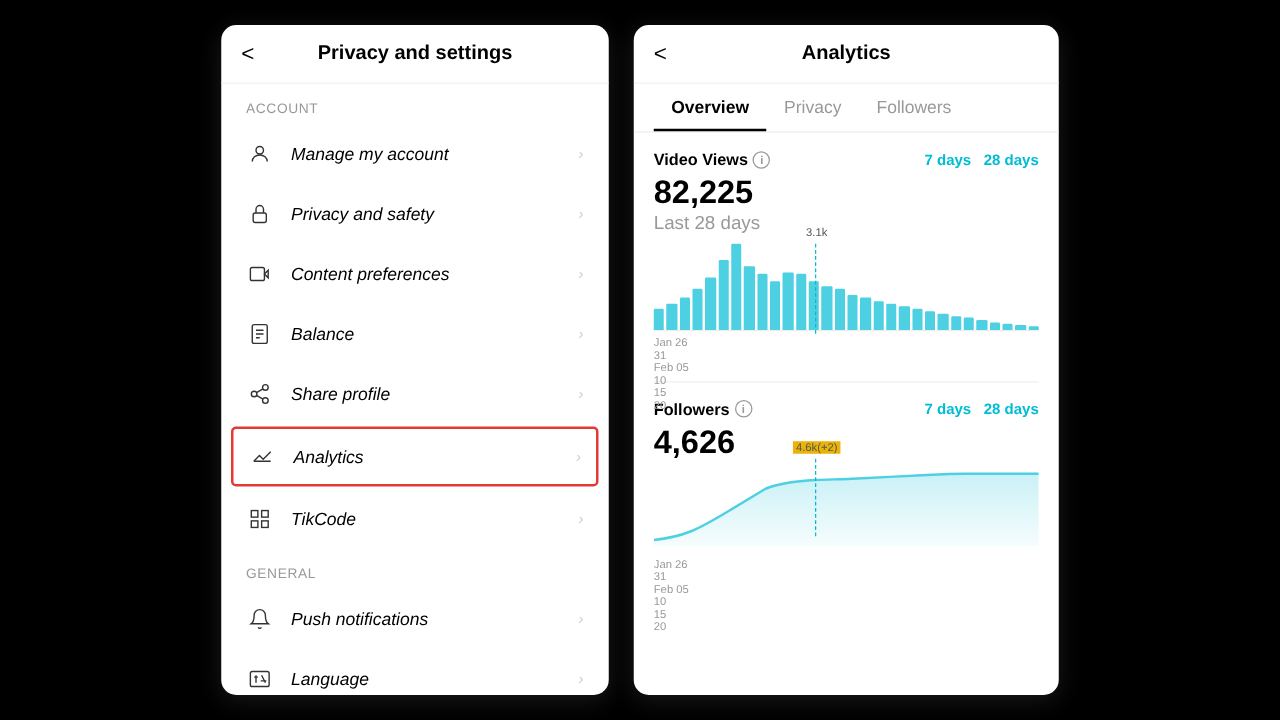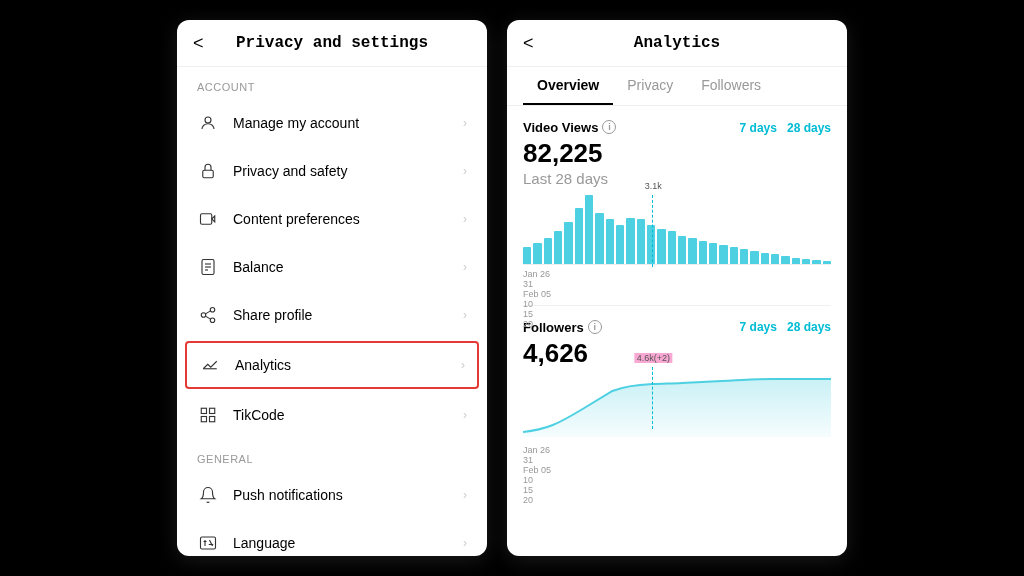--- a/index.html
+++ b/index.html
@@ -47,21 +47,20 @@
       position: absolute;
       left: 16px;
       font-size: 18px;
       color: #000;
       cursor: pointer;
     }
     .screen-title {
       font-size: 16px;
       font-weight: 600;
       color: #000;
-      font-family: Liberation Mono, monospace;
     }
     .screen-content {
       flex: 1;
       overflow-y: auto;
       padding: 0;
     }
     .section-label {
       font-size: 11px;
       font-weight: 500;
       color: #999;
@@ -69,20 +68,21 @@
       padding: 14px 20px 6px;
       text-transform: uppercase;
     }
     .menu-item {
       display: flex;
       align-items: center;
       padding: 13px 20px;
       cursor: pointer;
       border-bottom: none;
       position: relative;
+      font-style: italic;
     }
     .menu-item.highlighted {
       border: 2px solid #e53935;
       margin: 2px 8px;
       border-radius: 4px;
       padding: 11px 12px;
     }
     .menu-icon {
       width: 22px;
       height: 22px;
@@ -153,21 +153,21 @@
       display: flex;
       align-items: center;
       justify-content: space-between;
       margin-bottom: 4px;
     }
     .stat-title {
       font-size: 13px;
       font-weight: 600;
       color: #000;
       display: flex;
-      align-items: flex-start;
+      align-items: center;
       gap: 4px;
     }
     .info-icon {
       width: 14px;
       height: 14px;
       border: 1px solid #999;
       border-radius: 50%;
       display: inline-flex;
       align-items: center;
       justify-content: center;
@@ -444,21 +444,21 @@
           </div>
           <div class="stat-days">
             <span>7 days</span>
             &nbsp;
             <span style="color:#00bcd4;font-weight:600;">28 days</span>
           </div>
         </div>
         <div class="stat-value">4,626</div>
         <div class="line-chart-container">
           <div style="position:absolute;left:42%;top:0;height:62px;width:1px;border-left:1.5px dashed #00bcd4;z-index:2;">
-            <div style="position:absolute;top:-14px;left:50%;transform:translateX(-50%);font-size:9px;color:#555;white-space:nowrap;background:#f9a8d4;padding:0 2px;">4.6k(+2)</div>
+            <div style="position:absolute;top:-14px;left:50%;transform:translateX(-50%);font-size:9px;color:#555;white-space:nowrap;background:#eab308;padding:0 2px;">4.6k(+2)</div>
           </div>
           <svg class="line-chart-svg" viewBox="0 0 310 70" preserveAspectRatio="none">
             <defs>
               <linearGradient id="lineGrad" x1="0" y1="0" x2="0" y2="1">
                 <stop offset="0%" stop-color="#4dd0e1" stop-opacity="0.3"></stop>
                 <stop offset="100%" stop-color="#4dd0e1" stop-opacity="0.05"></stop>
               </linearGradient>
             </defs>
             <path d="M0,65 C10,64 20,62 30,58 C40,54 50,48 60,42 C70,36 80,30 90,24 C100,20 110,18 130,17 C140,16.5 150,16.5 160,16 C170,15.5 180,15 190,14.5 C200,14 210,13.5 220,13 C230,12.5 240,12 250,12 C260,12 270,12 280,12 C290,12 300,12 310,12 L310,70 L0,70 Z" fill="url(#lineGrad)"></path>
             <path d="M0,65 C10,64 20,62 30,58 C40,54 50,48 60,42 C70,36 80,30 90,24 C100,20 110,18 130,17 C140,16.5 150,16.5 160,16 C170,15.5 180,15 190,14.5 C200,14 210,13.5 220,13 C230,12.5 240,12 250,12 C260,12 270,12 280,12 C290,12 300,12 310,12" fill="none" stroke="#4dd0e1" stroke-width="2"></path>

